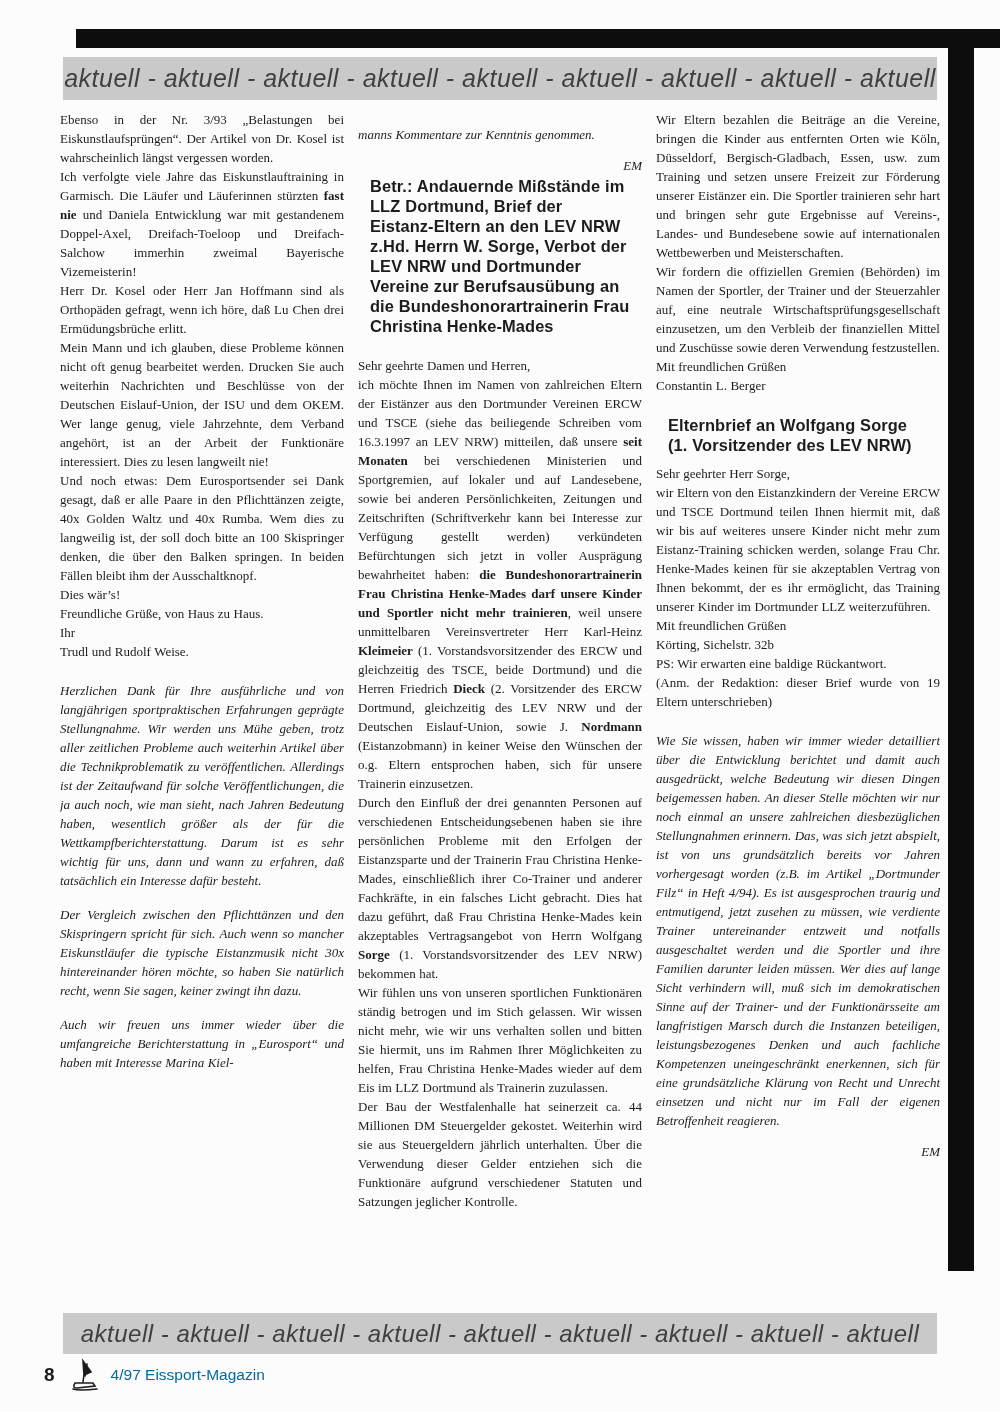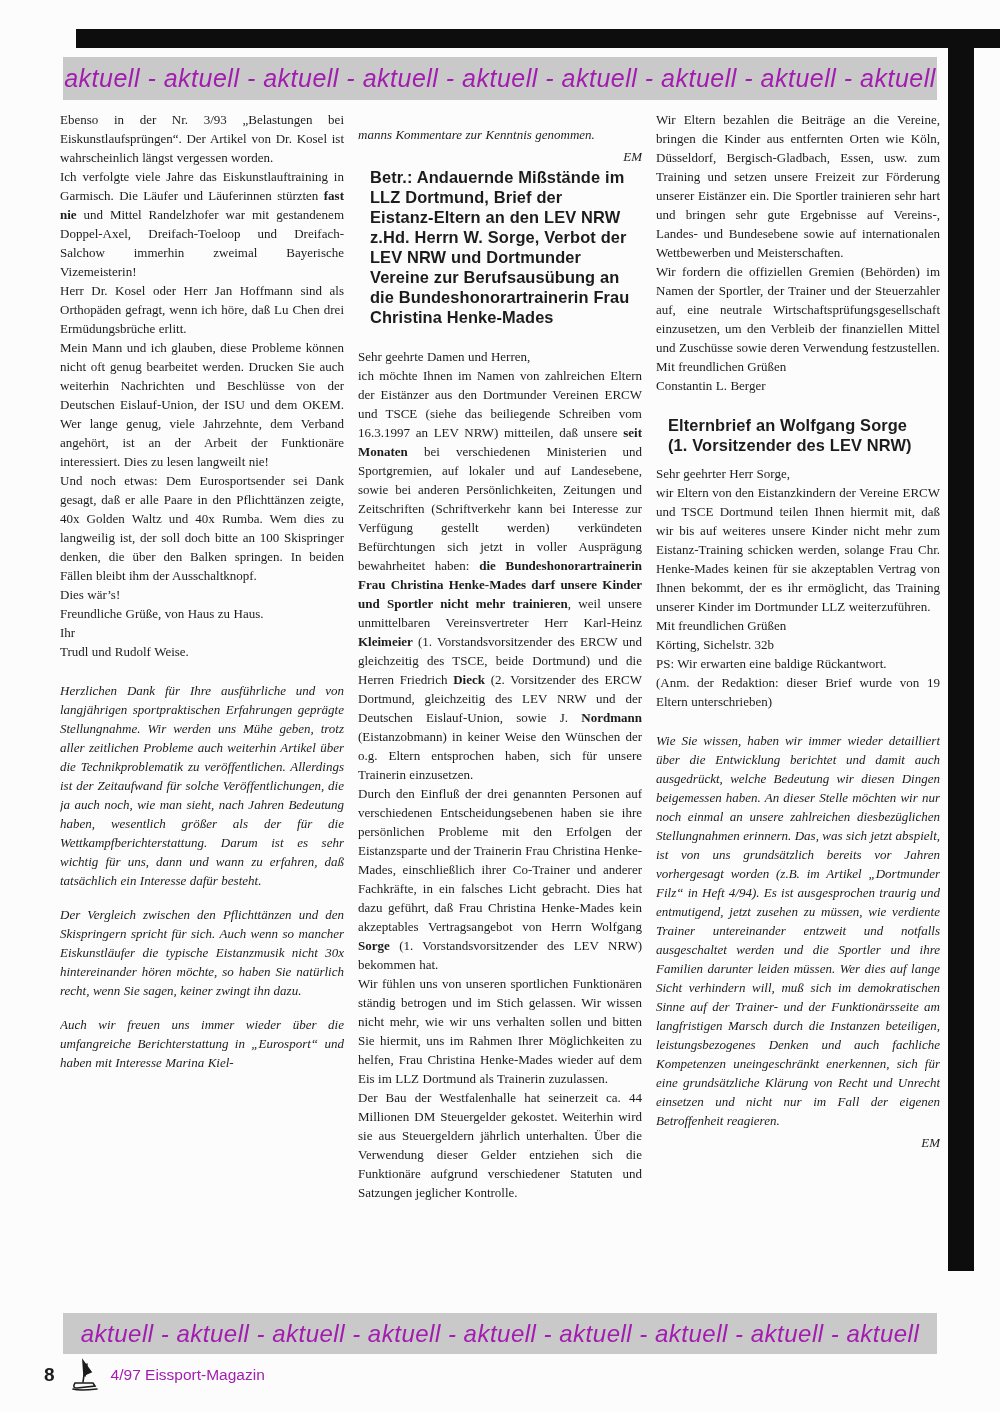--- a/index.html
+++ b/index.html
@@ -8,66 +8,66 @@
     overflow:hidden;font-family:"Liberation Serif","DejaVu Serif",serif;color:#1c1c1c;
   }
   
   .scan-top{position:absolute;left:76px;top:29px;width:924px;height:19px;background:#0d0d0d;}
   .scan-right{position:absolute;left:948px;top:29px;width:26px;height:1242px;background:#0d0d0d;}
   
   .banner{
     position:absolute;left:63px;width:874px;height:43px;background:#c9c9c9;
     display:flex;align-items:center;justify-content:center;
     font-family:"Liberation Sans","DejaVu Sans",sans-serif;
-    font-style:italic;font-size:25px;color:#a21caf;letter-spacing:.5px;white-space:nowrap;
+    font-style:italic;font-size:25px;color:#404040;letter-spacing:.5px;white-space:nowrap;
   }
   .banner.top{top:57px;}
   .banner.bottom{top:1313px;height:41px;font-size:24px;}
   
   .columns{
     position:absolute;left:60px;top:110px;width:881px;height:1200px;
     display:flex;gap:14px;
   }
   .col{width:284px;overflow:hidden;}
   .para{
     margin:0;font-size:13px;line-height:19px;text-align:justify;
     word-spacing:.2px;
   }
   .para.italic{font-style:italic;margin-top:15px;}
-  .para.emright{font-style:italic;text-align:right;margin-top:3px;}
+  .para.emright{font-style:italic;text-align:right;margin-top:12px;}
   .para.heading{
     font-family:"Liberation Sans","DejaVu Sans",sans-serif;font-weight:bold;
     font-size:16.4px;line-height:20px;text-align:left;margin:1px 12px 9px;
     letter-spacing:.1px;
   }
   .para.gap{margin-top:20px;}
   .para .b{font-weight:bold;}
   
   .footer{position:absolute;left:44px;top:1358px;display:flex;align-items:center;
     font-family:"Liberation Sans","DejaVu Sans",sans-serif;}
   .page-num{font-weight:bold;font-size:19px;margin-right:14px;}
   .logo{width:34px;height:34px;margin-right:8px;}
-  .issue{font-size:15.5px;color:#a21caf;}
+  .issue{font-size:15.5px;color:#0369a1;}
 </style>
 </head>
 <body>
 
 <div class="page">
 
   <div class="scan-top"></div>
   <div class="scan-right"></div>
 
   <div class="banner top">
     <span>aktuell - aktuell - aktuell - aktuell - aktuell - aktuell - aktuell - aktuell - aktuell</span>
   </div>
 
   <div class="columns">
     <div class="col">
         <p class="para body"><span>Ebenso in der Nr. 3/93 „Belastungen bei Eiskunstlaufsprüngen“. Der Artikel von Dr. Kosel ist wahrscheinlich längst vergessen worden.</span></p>
-        <p class="para body"><span>Ich verfolgte viele Jahre das Eiskunstlauftraining in Garmisch. Die Läufer und Läuferinnen stürzten </span><span class="b">fast nie</span><span> und Mittel Randelzhofer war mit gestandenem Doppel-Axel, Dreifach-Toeloop und Dreifach-Salchow immerhin zweimal Bayerische Vizemeisterin!</span></p>
+        <p class="para body"><span>Ich verfolgte viele Jahre das Eiskunstlauftraining in Garmisch. Die Läufer und Läuferinnen stürzten </span><span class="b">fast nie</span><span> und Daniela Entwicklung war mit gestandenem Doppel-Axel, Dreifach-Toeloop und Dreifach-Salchow immerhin zweimal Bayerische Vizemeisterin!</span></p>
         <p class="para body"><span>Herr Dr. Kosel oder Herr Jan Hoffmann sind als Orthopäden gefragt, wenn ich höre, daß Lu Chen drei Ermüdungsbrüche erlitt.</span></p>
         <p class="para body"><span>Mein Mann und ich glauben, diese Probleme können nicht oft genug bearbeitet werden. Drucken Sie auch weiterhin Nachrichten und Beschlüsse von der Deutschen Eislauf-Union, der ISU und dem OKEM. Wer lange genug, viele Jahrzehnte, dem Verband angehört, ist an der Arbeit der Funktionäre interessiert. Dies zu lesen langweilt nie!</span></p>
         <p class="para body"><span>Und noch etwas: Dem Eurosportsender sei Dank gesagt, daß er alle Paare in den Pflichttänzen zeigte, 40x Golden Waltz und 40x Rumba. Wem dies zu langweilig ist, der soll doch bitte an 100 Skispringer denken, die über den Balken springen. In beiden Fällen bleibt ihm der Ausschaltknopf.</span></p>
         <p class="para body"><span>Dies wär’s!</span></p>
         <p class="para body"><span>Freundliche Grüße, von Haus zu Haus.</span></p>
         <p class="para body"><span>Ihr</span></p>
         <p class="para body"><span>Trudl und Rudolf Weise.</span></p>
         <p class="para italic gap"><span>Herzlichen Dank für Ihre ausführliche und von langjährigen sportpraktischen Erfahrungen geprägte Stellungnahme. Wir werden uns Mühe geben, trotz aller zeitlichen Probleme auch weiterhin Artikel über die Technikproblematik zu veröffentlichen. Allerdings ist der Zeitaufwand für solche Veröffentlichungen, die ja auch noch, wie man sieht, nach Jahren Bedeutung haben, wesentlich größer als der für die Wettkampfberichterstattung. Darum ist es sehr wichtig für uns, dann und wann zu erfahren, daß tatsächlich ein Interesse dafür besteht.</span></p>
         <p class="para italic"><span>Der Vergleich zwischen den Pflichttänzen und den Skispringern spricht für sich. Auch wenn so mancher Eiskunstläufer die typische Eistanzmusik nicht 30x hintereinander hören möchte, so haben Sie natürlich recht, wenn Sie sagen, keiner zwingt ihn dazu.</span></p>
         <p class="para italic"><span>Auch wir freuen uns immer wieder über die umfangreiche Berichterstattung in „Eurosport“ und haben mit Interesse Marina Kiel-</span></p>

